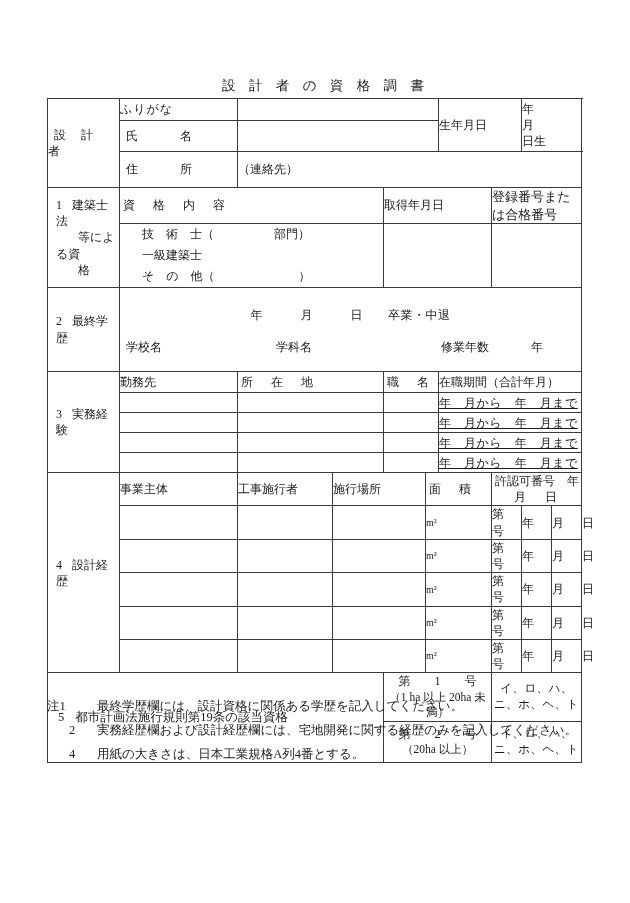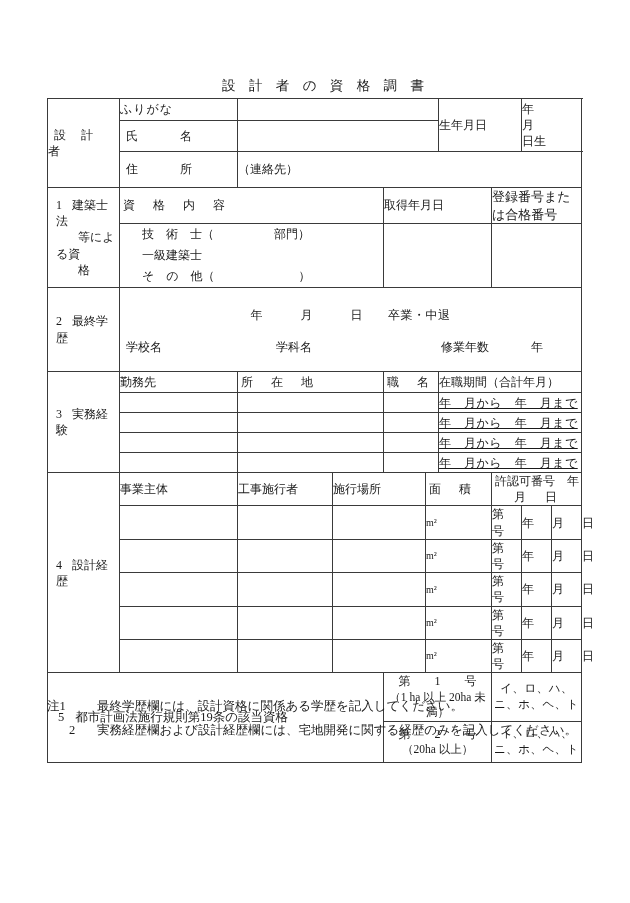--- a/index.html
+++ b/index.html
@@ -301,15 +301,18 @@
   </tbody>
     </table>
 
   <div class="notes">
     <span class="row">
       <span class="lbl">注1</span><span>最終学歴欄には、設計資格に関係ある学歴を記入してください。</span>
     </span>
     <span class="row">
       <span class="lbl indent">2</span><span>実務経歴欄および設計経歴欄には、宅地開発に関する経歴のみを記入してください。</span>
     </span>
+    <span class="row">
+      <span class="lbl indent">4</span><span>用紙の大きさは、日本工業規格A列4番とする。</span>
+    </span>
   </div>
 
 </div>
 
 </body></html>

